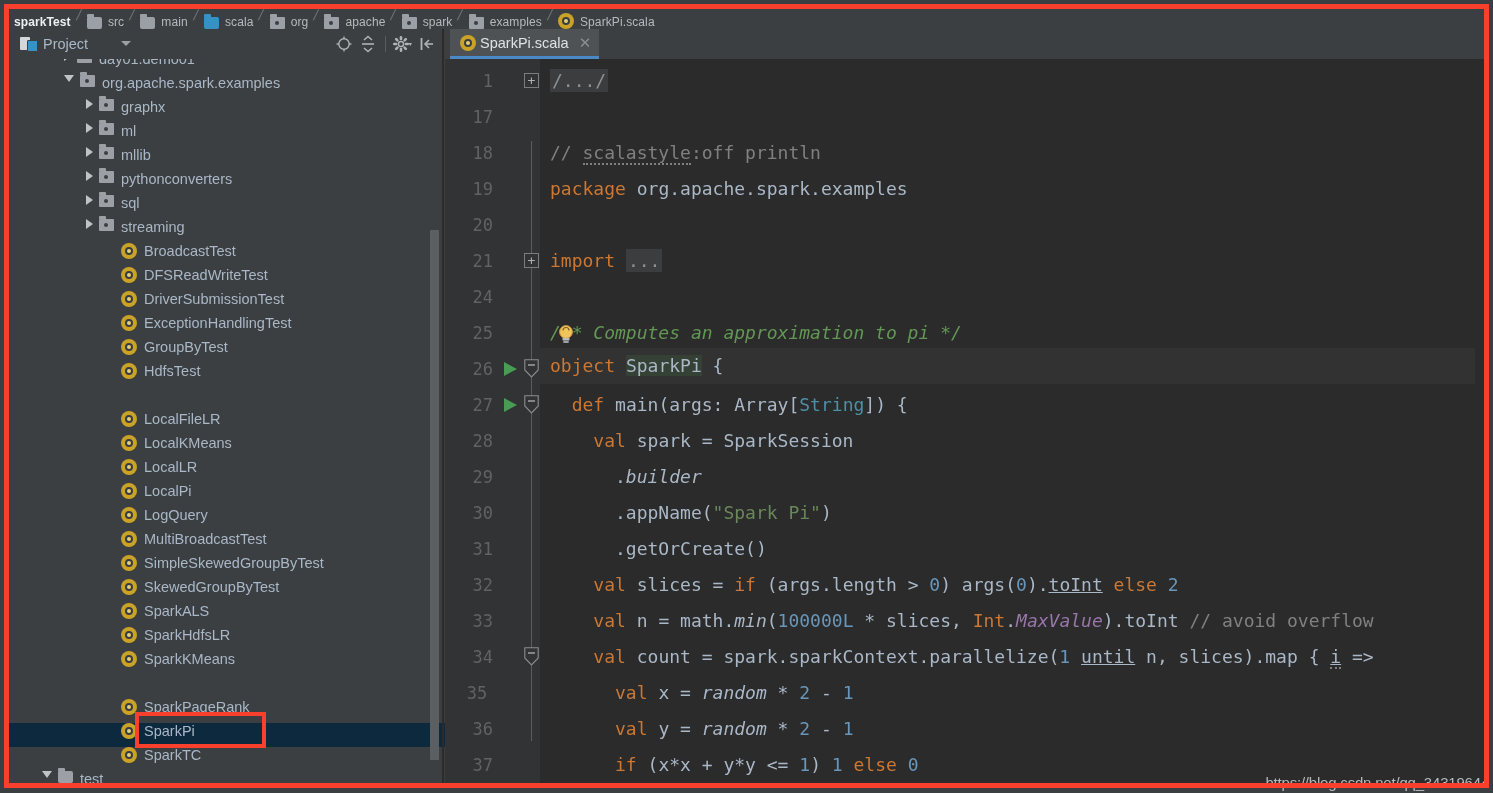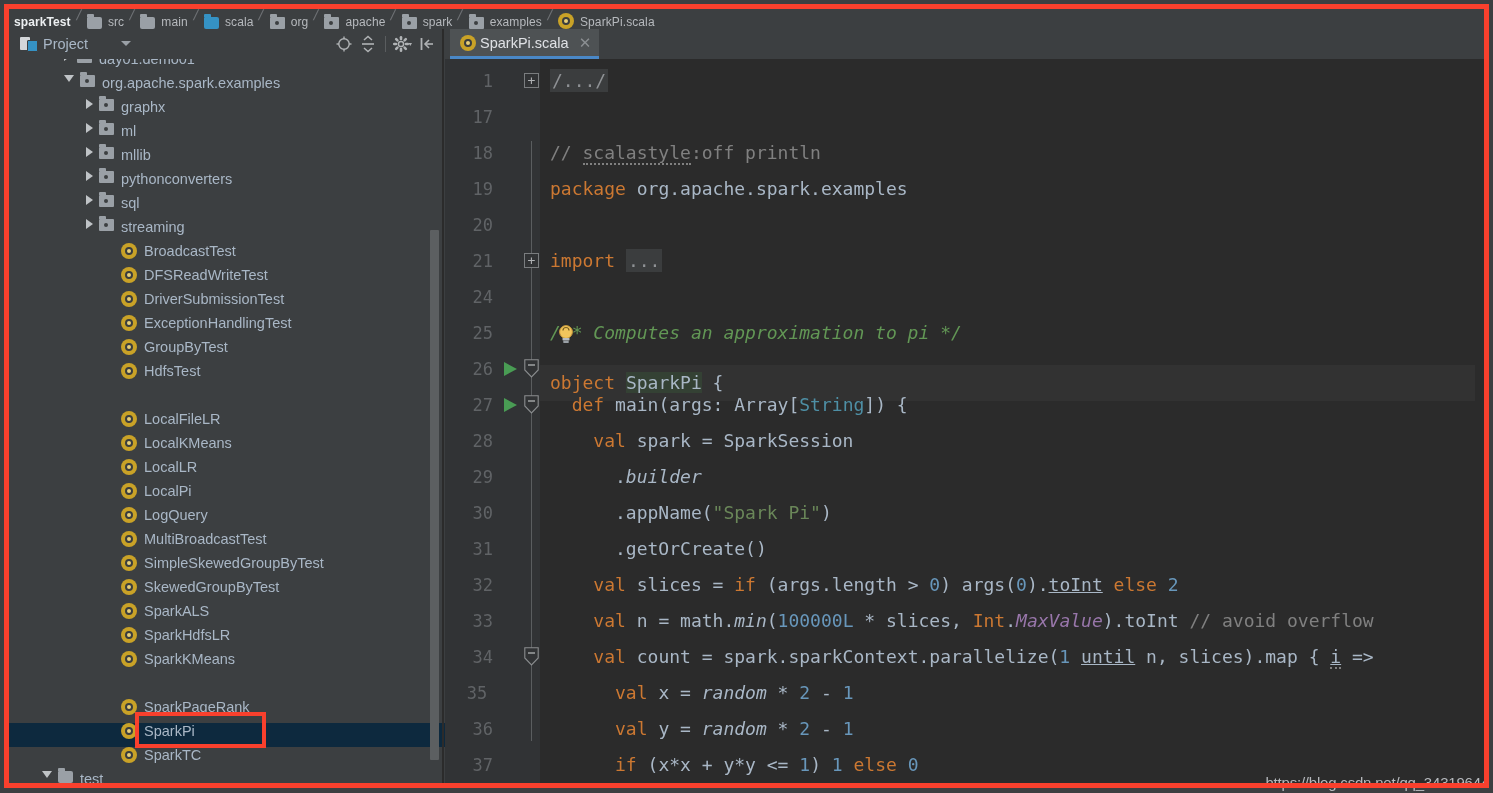--- a/index.html
+++ b/index.html
@@ -779,21 +779,21 @@
       </div>
     <div id="code">
         <div class="cl" style="top: 4px;"><span class="foldph">/.../</span></div>
         <div class="cl" style="top: 40px;"></div>
         <div class="cl" style="top: 112px;"><span class="kw">package</span> <span class="cls">org.apache.spark.examples</span></div>
         <div class="cl" style="top: 76px;"><span class="cmt">// </span><span class="cmt sqg">scalastyle</span><span class="cmt">:off println</span></div>
         <div class="cl" style="top: 148px;"></div>
         <div class="cl" style="top: 184px;"><span class="kw">import</span> <span class="foldph">...</span></div>
         <div class="cl" style="top: 220px;"></div>
         <div class="cl" style="top: 256px;"><span class="doc">/** Computes an approximation to pi */</span></div>
-        <div class="cl hl" style="top: 306px;"><span class="kw">object</span> <span class="caretid">SparkPi</span> {</div>
+        <div class="cl hl" style="top: 289px;"><span class="kw">object</span> <span class="caretid">SparkPi</span> {</div>
         <div class="cl" style="top: 328px;">  <span class="kw">def</span> main(args: Array[<span class="typ">String</span>]) {</div>
         <div class="cl" style="top: 364px;">    <span class="kw">val</span> spark = SparkSession</div>
         <div class="cl" style="top: 400px;">      .<span class="itl">builder</span></div>
         <div class="cl" style="top: 436px;">      .appName(<span class="str">"Spark Pi"</span>)</div>
         <div class="cl" style="top: 472px;">      .getOrCreate()</div>
         <div class="cl" style="top: 508px;">    <span class="kw">val</span> slices = <span class="kw">if</span> (args.length &gt; <span class="num2">0</span>) args(<span class="num2">0</span>).<span class="und">toInt</span> <span class="kw">else</span> <span class="num2">2</span></div>
         <div class="cl" style="top: 544px;">    <span class="kw">val</span> n = math.<span class="itl">min</span>(<span class="num2">100000L</span> * slices, <span class="kw">Int</span>.<span class="fld">MaxValue</span>).toInt <span class="cmt">// avoid overflow</span></div>
         <div class="cl" style="top: 580px;">    <span class="kw">val</span> count = spark.sparkContext.parallelize(<span class="num2">1</span> <span class="und">until</span> n, slices).map { <span class="und sqg">i</span> =&gt;</div>
         <div class="cl" style="top: 616px;">      <span class="kw">val</span> x = <span class="itl">random</span> * <span class="num2">2</span> - <span class="num2">1</span></div>
         <div class="cl" style="top: 652px;">      <span class="kw">val</span> y = <span class="itl">random</span> * <span class="num2">2</span> - <span class="num2">1</span></div>

